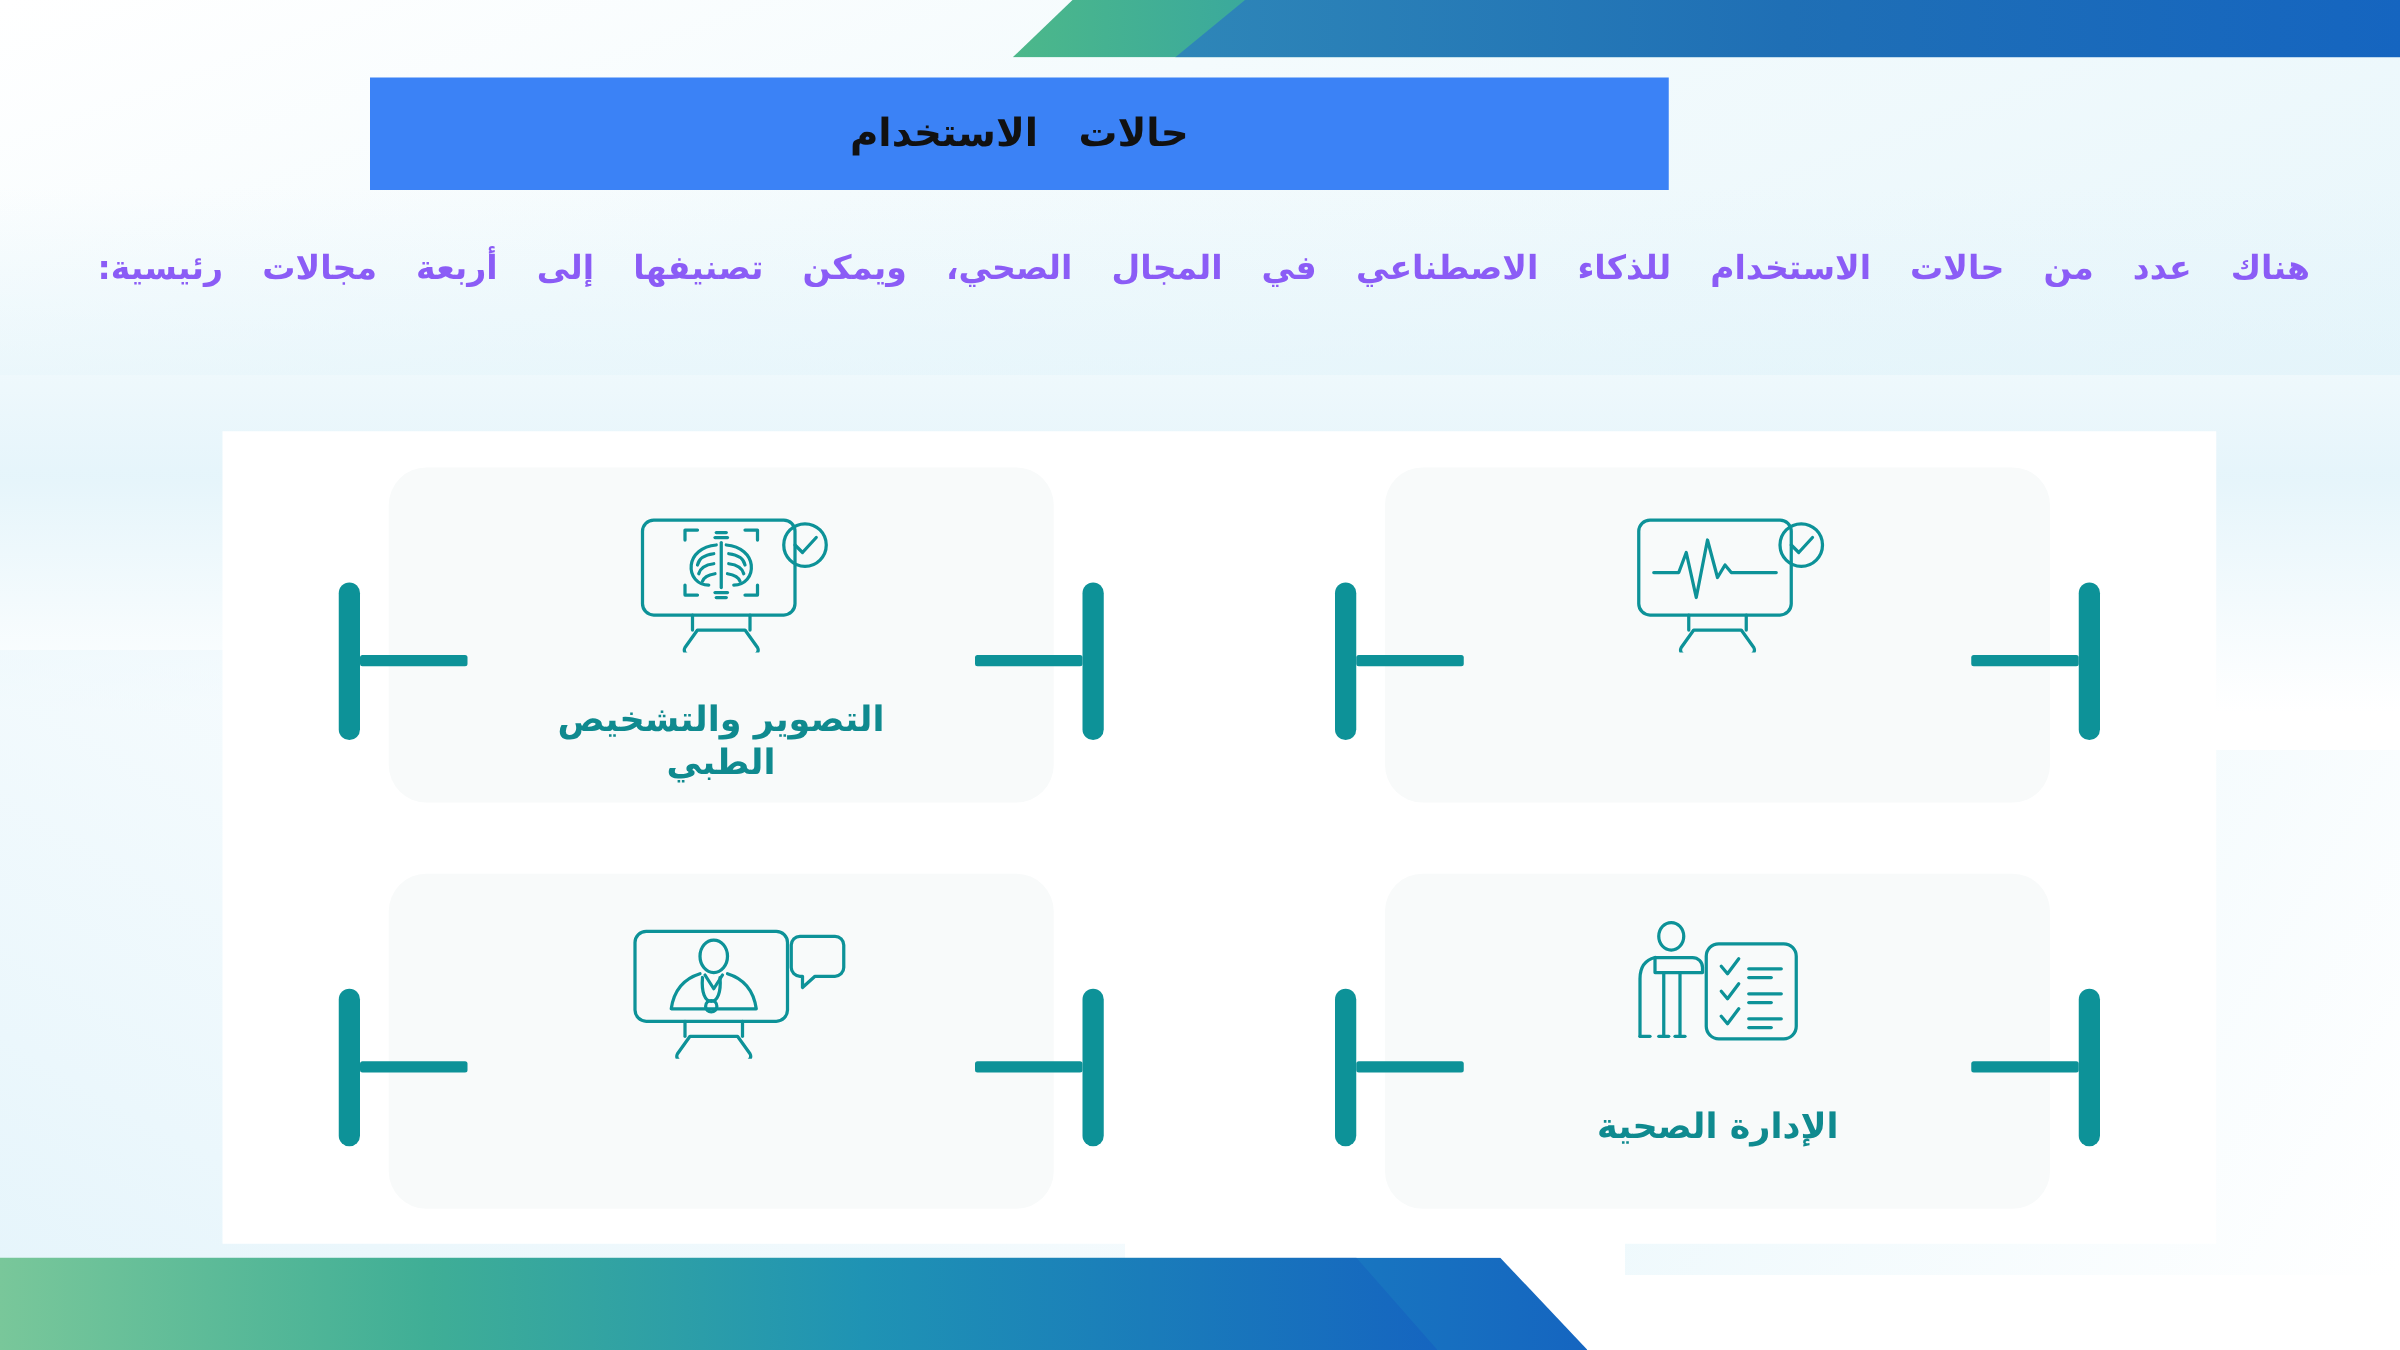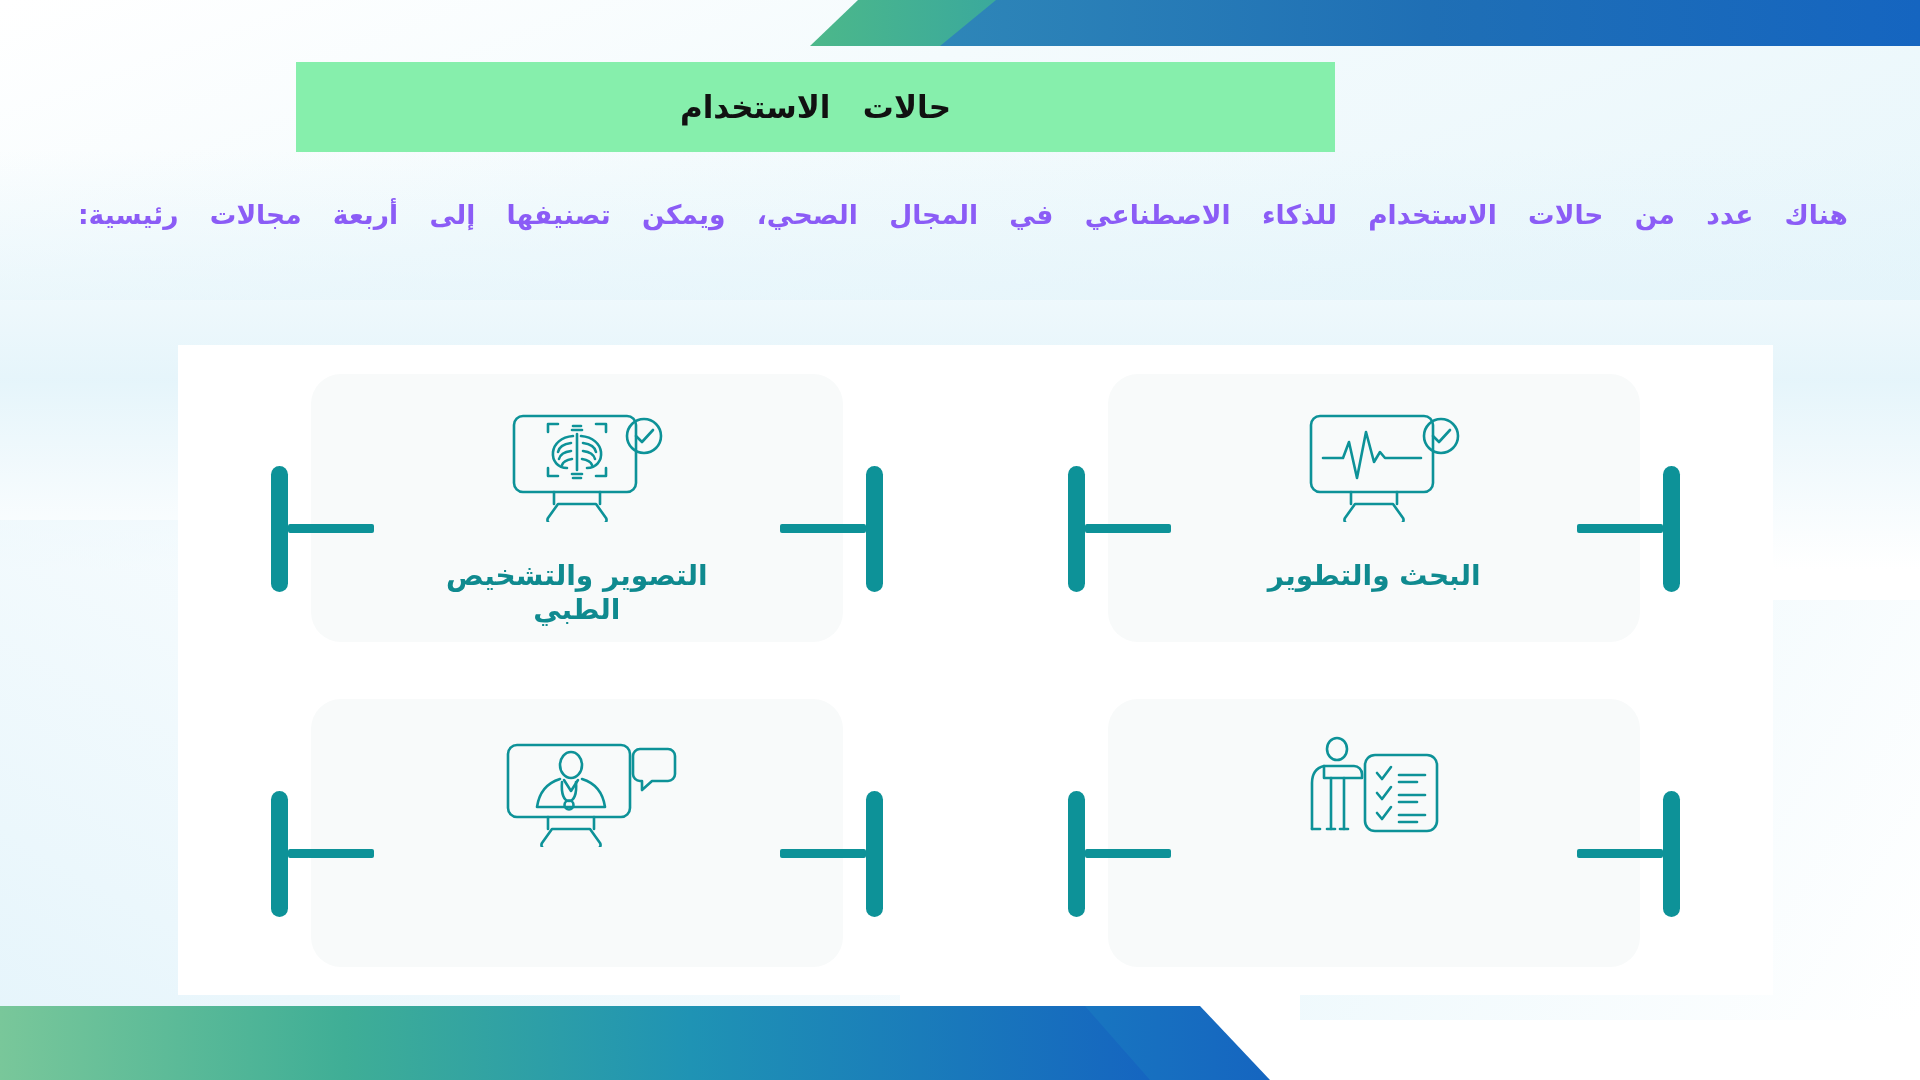--- a/index.html
+++ b/index.html
@@ -60,21 +60,21 @@
     position: absolute; bottom: 60px; right: 0; width: 620px; height: 420px;
     background: linear-gradient(300deg, rgba(255,255,255,0) 0%, rgba(236,248,252,0.9) 80%);
     z-index: 0;
   }
 
   
   .title-bar {
     position: absolute;
     left: 296px; top: 62px;
     width: 1039px; height: 90px;
-    background: #86efac;
+    background: #3b82f6;
     z-index: 5;
     display: flex; align-items: center; justify-content: center;
   }
   .title-text {
     font-family: "DejaVu Sans", sans-serif;
     font-weight: 700;
     font-size: 31px;
     color: #111111;
     direction: rtl;
     letter-spacing: 0.5px;
@@ -271,21 +271,20 @@
             <path d="M82 82 v12"></path>
               <path d="M128 82 v12"></path>
 
             <path d="M54 48 h20 l6 -16 l8 36 l9 -46 l8 30 l6 -10 l5 6 h36"></path>
 
             <circle cx="172" cy="26" r="17"></circle>
             <path d="M164 26 l6 6 l11 -12"></path>
           </svg>
         </div>
 
-        <div class="card-label">البحث والتطوير</div>
       </div>
     </div>
 
     <div class="card-slot">
       <div class="card">
         <div class="flank left">
           <div class="capsule"></div>
           <div class="connector"></div>
         </div>
         <div class="flank right">
@@ -344,17 +343,18 @@
               <path d="M130 47 h18"></path>
             <path d="M108 58 l5 6 l9 -12"></path>
             <path d="M130 60 h26"></path>
               <path d="M130 67 h18"></path>
             <path d="M108 78 l5 6 l9 -12"></path>
             <path d="M130 80 h26"></path>
               <path d="M130 87 h18"></path>
           </svg>
         </div>
 
+        <div class="card-label">الإدارة الصحية</div>
       </div>
     </div>
 
   </div>
 </div>
 
 </body></html>

